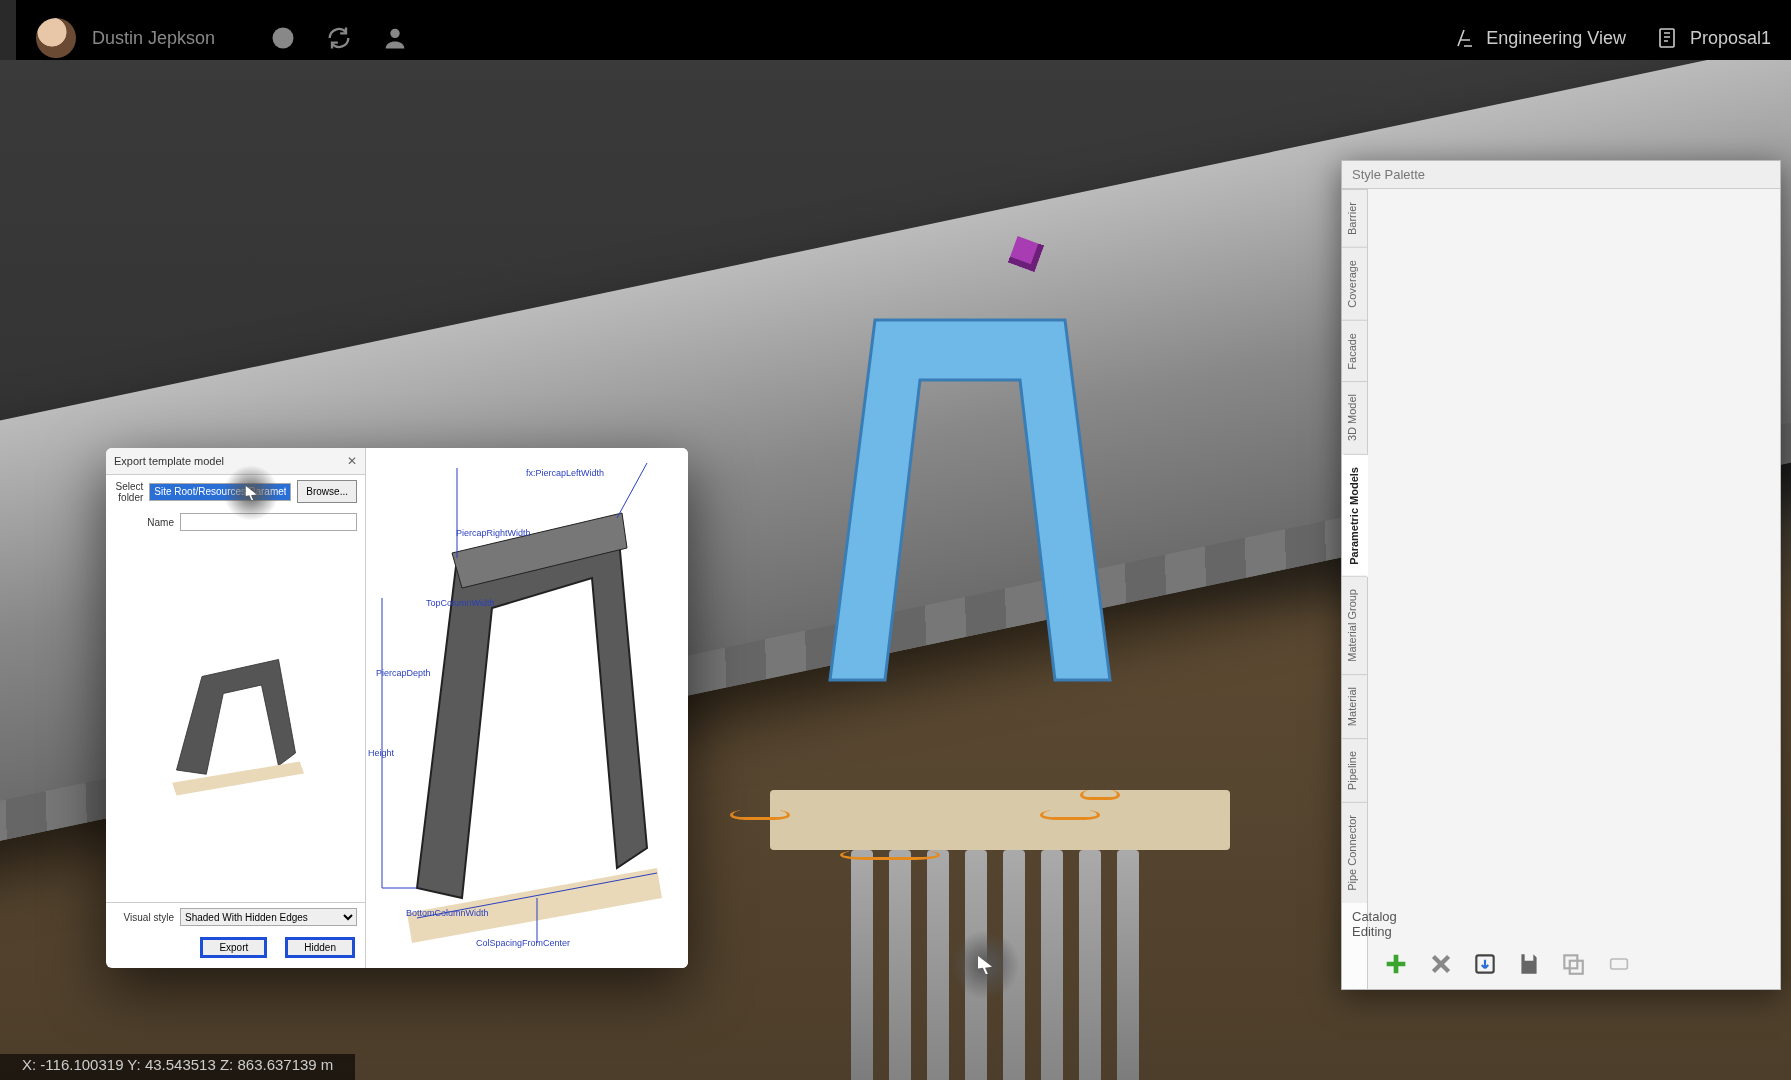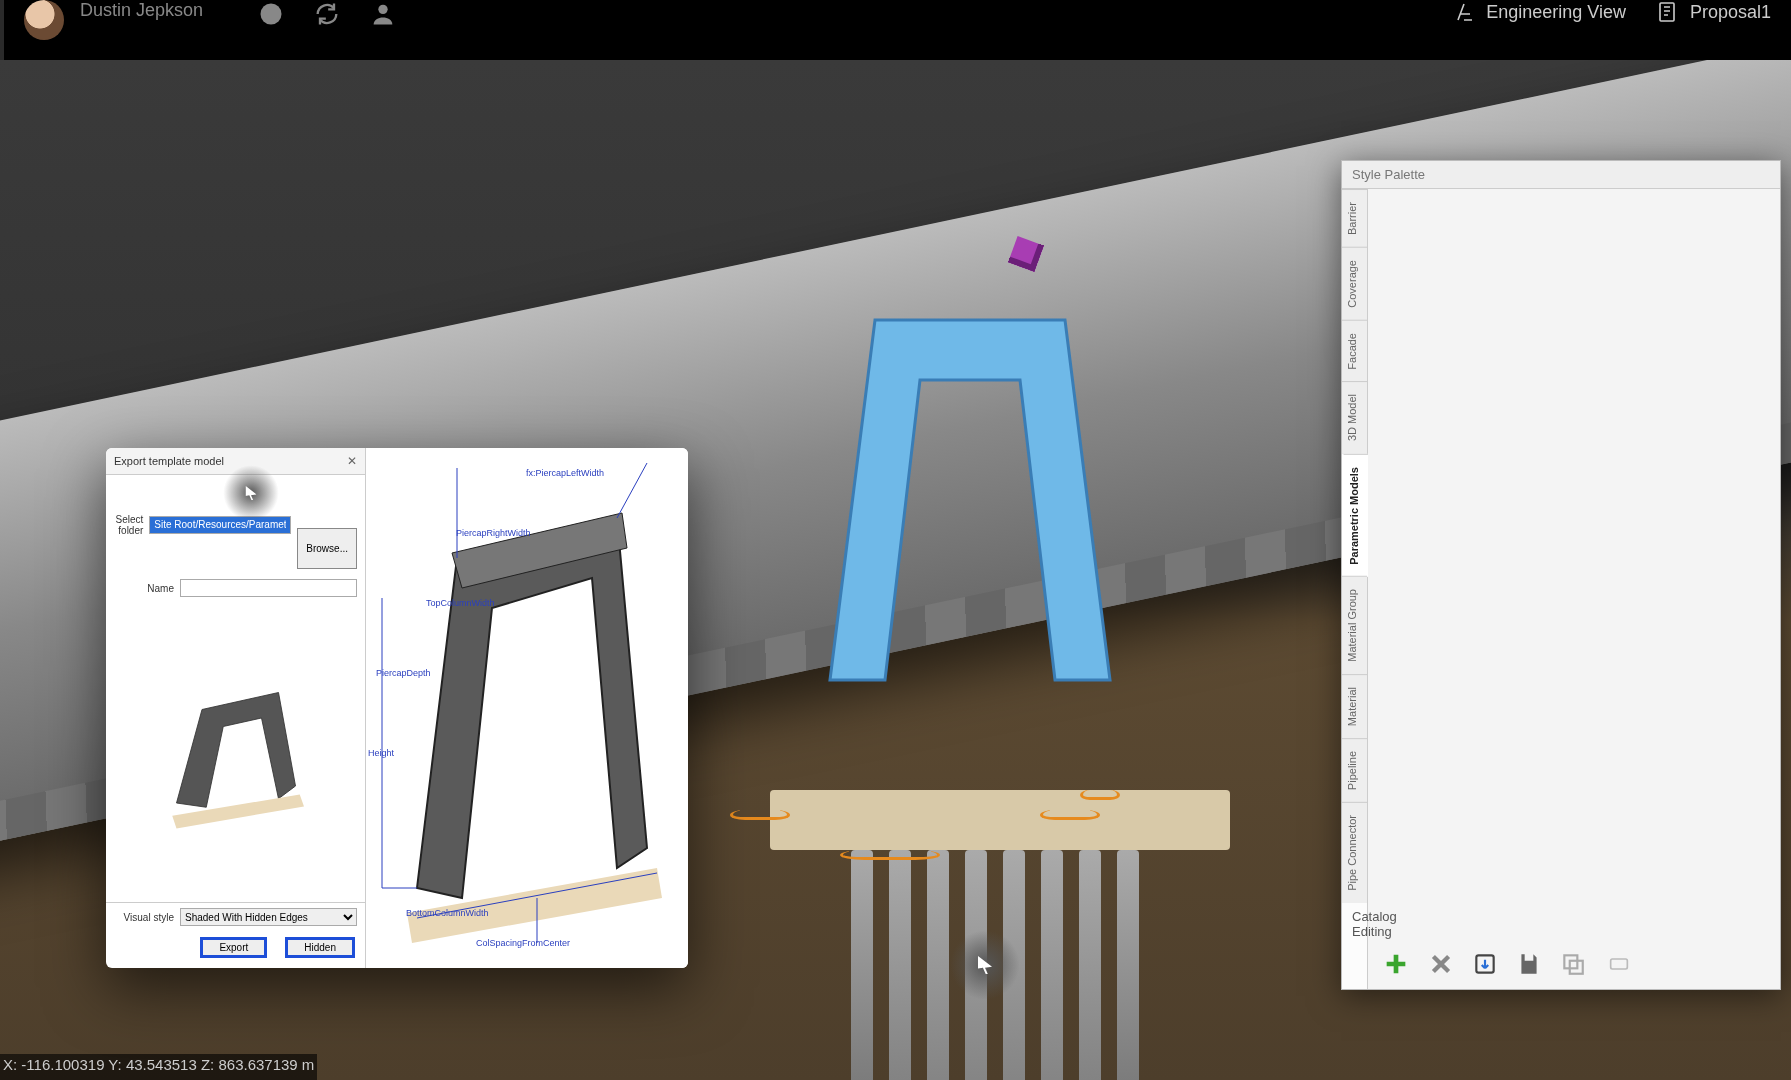--- a/index.html
+++ b/index.html
@@ -1,19 +1,19 @@
 <!DOCTYPE html>
 <html><head>
 <meta charset="utf-8">
 <style>
   * { box-sizing: border-box; margin: 0; padding: 0; font-family: "Segoe UI", Arial, sans-serif; }
   html, body { width: 1791px; height: 1080px; overflow: hidden; background: #2a2a2a; position: relative; }
 
   
-  .topbar { position: absolute; top:0; left:4px; right:0; height:76px; background:#000; display:flex; align-items:flex-start; padding:0 20px; color:#aaa; font-size:18px; }
+  .topbar { position: absolute; top:0; left:16px; right:0; height:76px; background:#000; display:flex; align-items:center; padding:0 20px; color:#aaa; font-size:18px; }
   .avatar-circle { width:40px; height:40px; border-radius:50%; background: radial-gradient(circle at 40% 35%, #e8c6a8 0 40%, #6b4a33 42% 100%); margin-right:16px; }
   .user-name { font-size:18px; color:#888; margin-right:40px; }
   .top-ic { width:28px; height:28px; margin:0 14px; display:flex; align-items:center; justify-content:center; color:#888; }
   .top-spacer { flex:1; }
   .top-right { display:flex; align-items:center; gap:30px; }
   .top-right-item { display:flex; align-items:center; gap:10px; color:#ccc; font-size:18px; }
   .top-right-item svg { width:24px; height:24px; }
 
   
   .tool-row { position:absolute; top:72px; left:24px; display:flex; align-items:center; gap:10px; }
@@ -34,31 +34,31 @@
   .pier-arch { position:absolute; left:40px; top:-170px; width:300px; height:380px; }
   .pier-arch svg{width:100%;height:100%;}
   .piles { position:absolute; left:0px; top:370px; width:430px; height:420px; display:flex; gap:16px; justify-content:center; }
   .pile { width:22px; background:linear-gradient(180deg,#aaa,#666); border-radius:4px; }
   .gizmo { position:absolute; width:60px; height:10px; border:3px solid #e68a1e; border-radius:50%/100%; border-top:none; }
   .cube3d { position:absolute; left:1012px; top:180px; width:28px; height:28px; background:#a83db3; transform:rotate(20deg); box-shadow:inset -6px -6px 0 #6b1f78;}
   .cursor-blob { position:absolute; width:70px; height:70px; border-radius:50%; background:radial-gradient(circle,#555 0%, rgba(60,60,60,0) 70%); display:flex; align-items:center; justify-content:center; }
   .cursor-blob::after{content:"";width:14px;height:18px;background:#fff;clip-path:polygon(0 0,100% 60%,50% 65%,70% 100%,55% 100%,35% 65%,0 70%);}
 
   
-  .coordbar { position:absolute; left:0; bottom:0; height:26px; padding:2px 3px; color:#ccc; font-size:15px; background:rgba(0,0,0,0.6); }
+  .coordbar { position:absolute; left:0; bottom:0; height:26px; padding:2px 22px; color:#ccc; font-size:15px; background:rgba(0,0,0,0.6); }
 
   
   .inset { position:absolute; left:106px; top:448px; width:582px; height:520px; background:#fff; box-shadow:0 20px 60px rgba(0,0,0,0.6); display:flex; border-radius:6px; overflow:hidden; }
   .inset-left { width:260px; border-right:1px solid #ccc; display:flex; flex-direction:column; font-size:11px; color:#333; }
   .inset-title { padding:6px 8px; background:#f4f4f4; border-bottom:1px solid #ccc; display:flex; justify-content:space-between; align-items:center; font-size:11px; }
   .inset-row { display:flex; align-items:center; gap:6px; padding:5px 8px;justify-content:space-between; }
   .inset-row label{ width:60px; text-align:right; font-size:10px;}
   .inset-row input[type=text]{ flex:1; border:1px solid #aaa; height:18px; font-size:10px; padding:0 4px; }
   .inset-row input.sel{ background:#2a6fd6; color:#fff; }
-  .inset-row button{ font-size:10px; padding:14px 8px; border:1px solid #888; background:#eee;margin-top:48px; }
+  .inset-row button{ font-size:10px; padding:5px 8px; border:1px solid #888; background:#eee; }
   .inset-preview{ flex:1; display:flex; align-items:center; justify-content:center; }
   .inset-bottom{ border-top:1px solid #ccc; }
   .inset-bottom select{ flex:1; font-size:10px; height:18px; border:1px solid #aaa;}
   .inset-btns{ display:flex; justify-content:flex-end; gap:18px; padding:6px 10px 10px; }
   .inset-btns button{ font-size:10px; padding:2px 16px; border:3px solid #1d4ed8; background:#eee; }
 
   .inset-right { flex:1; position:relative; background:#fff; }
   .anno { position:absolute; font-size:9px; color:#2a3fbf; white-space:nowrap; }
 
   

